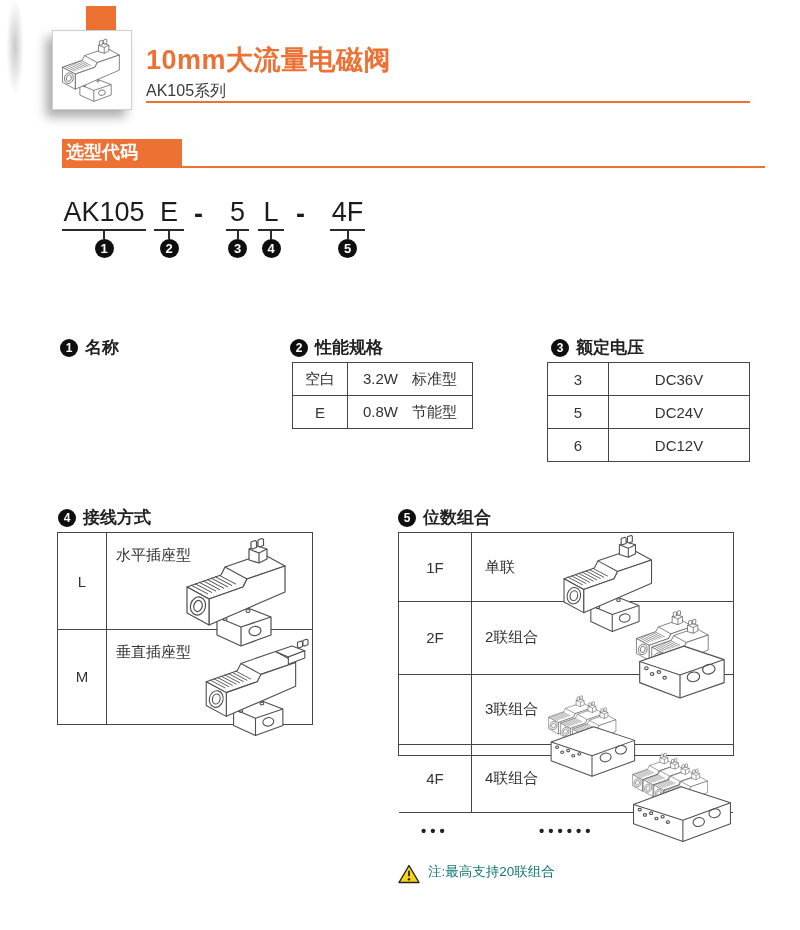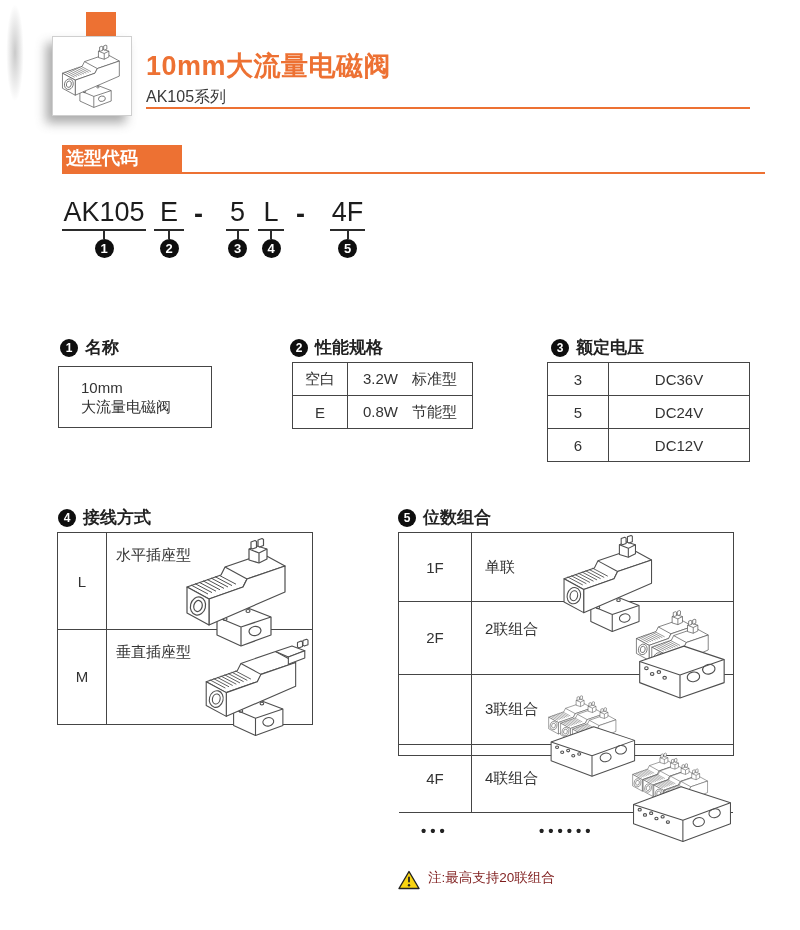--- a/index.html
+++ b/index.html
@@ -6,21 +6,21 @@
     --orange:#ED7133;
     --border:#454545;
     --ink:#1c1c1c;
     --text:#333333;
   }
   *{margin:0;padding:0;box-sizing:border-box;}
   html,body{background:#ffffff;}
   body{font-family:"Liberation Sans","DejaVu Sans",sans-serif;color:var(--text);}
   .page{position:relative;width:800px;height:930px;background:#fff;overflow:hidden;}
 
-  .abs{position:absolute;margin-top:6px;}
+  .abs{position:absolute;}
 
   
   .edge-shadow{left:4px;top:-12px;width:22px;height:140px;
     background:radial-gradient(ellipse 55% 48% at 50% 42%, rgba(90,90,90,.32), rgba(120,120,120,0) 72%);}
   .top-tab{left:86px;top:6px;width:30px;height:54px;background:var(--orange);}
   .thumb{left:52px;top:30px;width:80px;height:80px;background:#fff;border:1px solid #cfcfcf;
     box-shadow:-6px 7px 10px rgba(70,70,70,.45);display:flex;align-items:center;justify-content:center;}
   .page-title{left:146px;top:42px;font-size:27px;font-weight:bold;color:var(--orange);letter-spacing:.5px;}
   .series{left:146px;top:81px;font-size:16px;color:#3a3a3a;}
   .header-rule{left:146px;top:101px;width:604px;height:2px;background:var(--orange);}
@@ -60,21 +60,21 @@
   .boxtab{position:absolute;border:1px solid var(--border);}
   .t4{left:57px;top:532px;width:256px;height:193px;}
   .t5{left:398px;top:532px;width:336px;height:224px;}
   .vline,.hline{position:absolute;background:var(--border);}
   .cell{position:absolute;font-size:15px;color:var(--text);}
   .ctr{display:flex;align-items:center;justify-content:center;}
   .dots{font-size:15px;font-weight:bold;letter-spacing:4px;color:#222;}
 
   
   .note{left:398px;top:864px;display:flex;gap:8px;align-items:flex-start;}
-  .note-text{font-size:13.5px;line-height:16px;color:#7f1d1d;}
+  .note-text{font-size:13.5px;line-height:16px;color:#0f766e;}
   .note-text .l2{padding-left:12px;}
 
   svg.art{position:absolute;overflow:visible;}
 </style>
 </head>
 <body>
 
 <svg width="0" height="0" style="position:absolute" aria-hidden="true">
   <defs>
     <g id="vunit" stroke="#4f4f4f" stroke-width="1.2" fill="#ffffff" stroke-linejoin="round">
@@ -235,24 +235,20 @@
     <div class="seg-text">4F</div>
     <div class="seg-line"></div>
     <div class="seg-tick"></div>
     <div class="seg-num">5</div>
   </div>
 
   <div class="sec-h" style="left:60px;top:336px">
     <span class="numball">1</span>
     <span>名称</span>
   </div>
-  <div class="abs name-box">
-    <div>10mm</div>
-    <div>大流量电磁阀</div>
-  </div>
 
   <div class="sec-h" style="left:290px;top:336px">
     <span class="numball">2</span>
     <span>性能规格</span>
   </div>
   <table class="dt t2">
     <tbody>
         <tr>
       <td class="c1">空白</td>
       <td>
@@ -316,21 +312,21 @@
     <div class="vline" style="left:72px;top:0;width:1px;height:279px"></div>
     <div class="hline" style="left:0;top:68px;width:334px;height:1px"></div>
     <div class="hline" style="left:0;top:141px;width:334px;height:1px"></div>
     <div class="hline" style="left:0;top:211px;width:334px;height:1px"></div>
     <div class="hline" style="left:0;top:279px;width:334px;height:1px"></div>
 
     <div class="cell ctr" style="left:0;top:0;width:72px;height:68px">1F</div>
     <div class="cell ctr" style="left:86px;top:0;height:68px">单联</div>
 
     <div class="cell ctr" style="left:0;top:68px;width:72px;height:73px">2F</div>
-    <div class="cell ctr" style="left:86px;top:60px;height:73px">2联组合</div>
+    <div class="cell ctr" style="left:86px;top:68px;height:73px">2联组合</div>
 
     <div class="cell ctr" style="left:86px;top:141px;height:70px">3联组合</div>
 
     <div class="cell ctr" style="left:0;top:211px;width:72px;height:68px">4F</div>
     <div class="cell ctr" style="left:86px;top:211px;height:68px">4联组合</div>
 
     <div class="cell ctr dots" style="left:10px;top:279px;width:52px;height:37px">•••</div>
     <div class="cell ctr dots" style="left:140px;top:279px;height:37px">••••••</div>
   </div>
 

